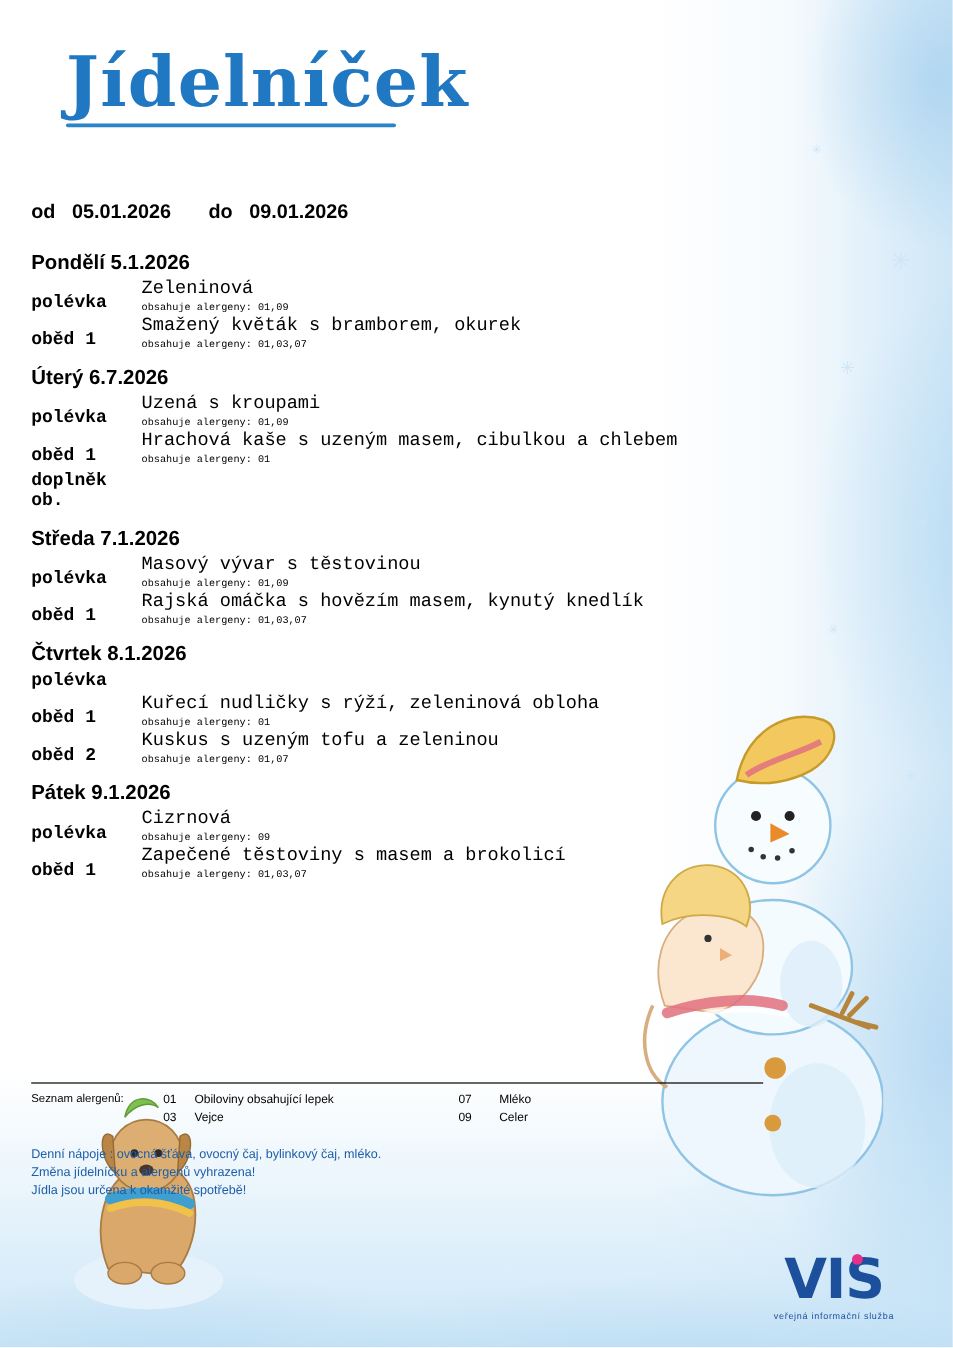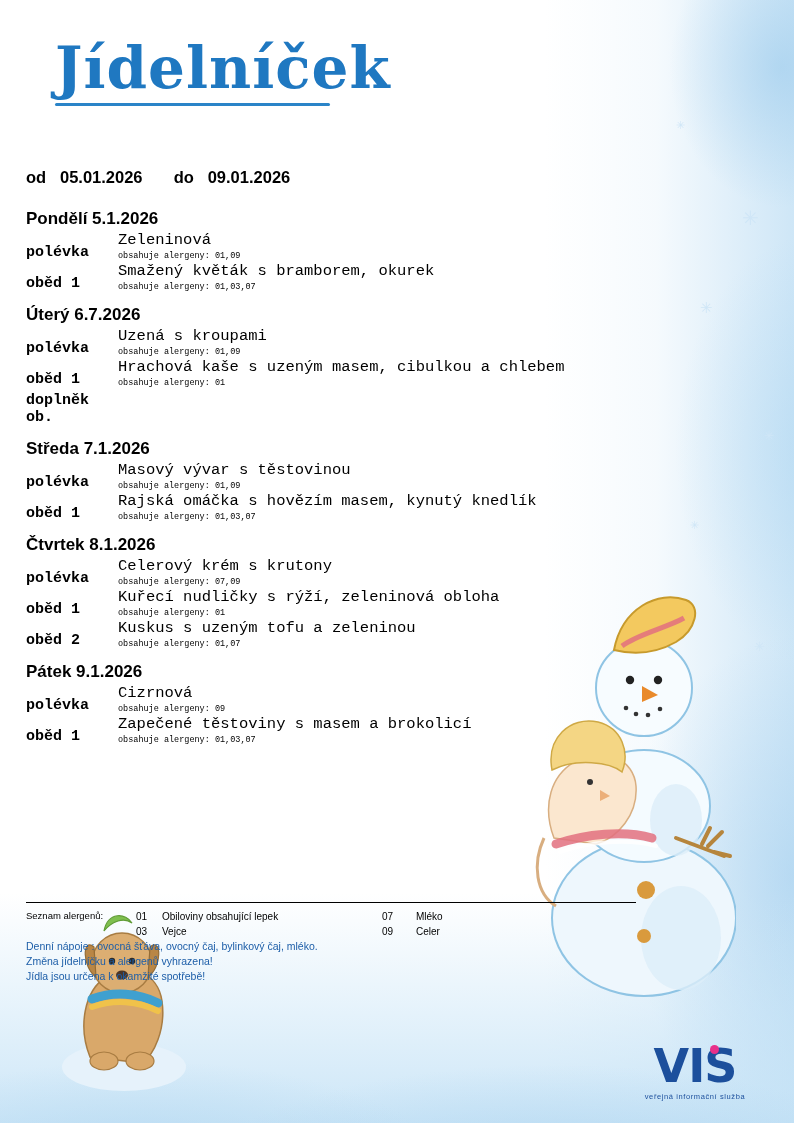--- a/index.html
+++ b/index.html
@@ -159,20 +159,21 @@
   }
   .alg-grid {
     display: grid;
     grid-template-columns: 26px 220px 34px 120px;
     font-size: 10px;
     line-height: 1.45;
     margin-left: 110px;
   }
   .notes {
     clear: both;
+    margin-top: 16px;
     font-size: 10.5px;
     line-height: 1.45;
     color: #1f5fa9;
   }
   .notes div { color: #1d5ea8; }
 
   
   .logo {
     position: absolute;
     right: 34px;
@@ -350,24 +351,20 @@
           <div class="meal-name">Rajská omáčka s hovězím masem, kynutý knedlík</div>
           <div class="allergens">obsahuje alergeny: 01,03,07</div>
         </div>
       </div>
     </div>
 
     <div class="day">
       <div class="day-name">Čtvrtek 8.1.2026</div>
       <div class="row">
         <div class="kind">polévka</div>
-        <div class="meal">
-          <div class="meal-name">Celerový krém s krutony</div>
-          <div class="allergens">obsahuje alergeny: 07,09</div>
-        </div>
       </div>
       <div class="row">
         <div class="kind">oběd 1</div>
         <div class="meal">
           <div class="meal-name">Kuřecí nudličky s rýží, zeleninová obloha</div>
           <div class="allergens">obsahuje alergeny: 01</div>
         </div>
       </div>
       <div class="row">
         <div class="kind">oběd 2</div>

